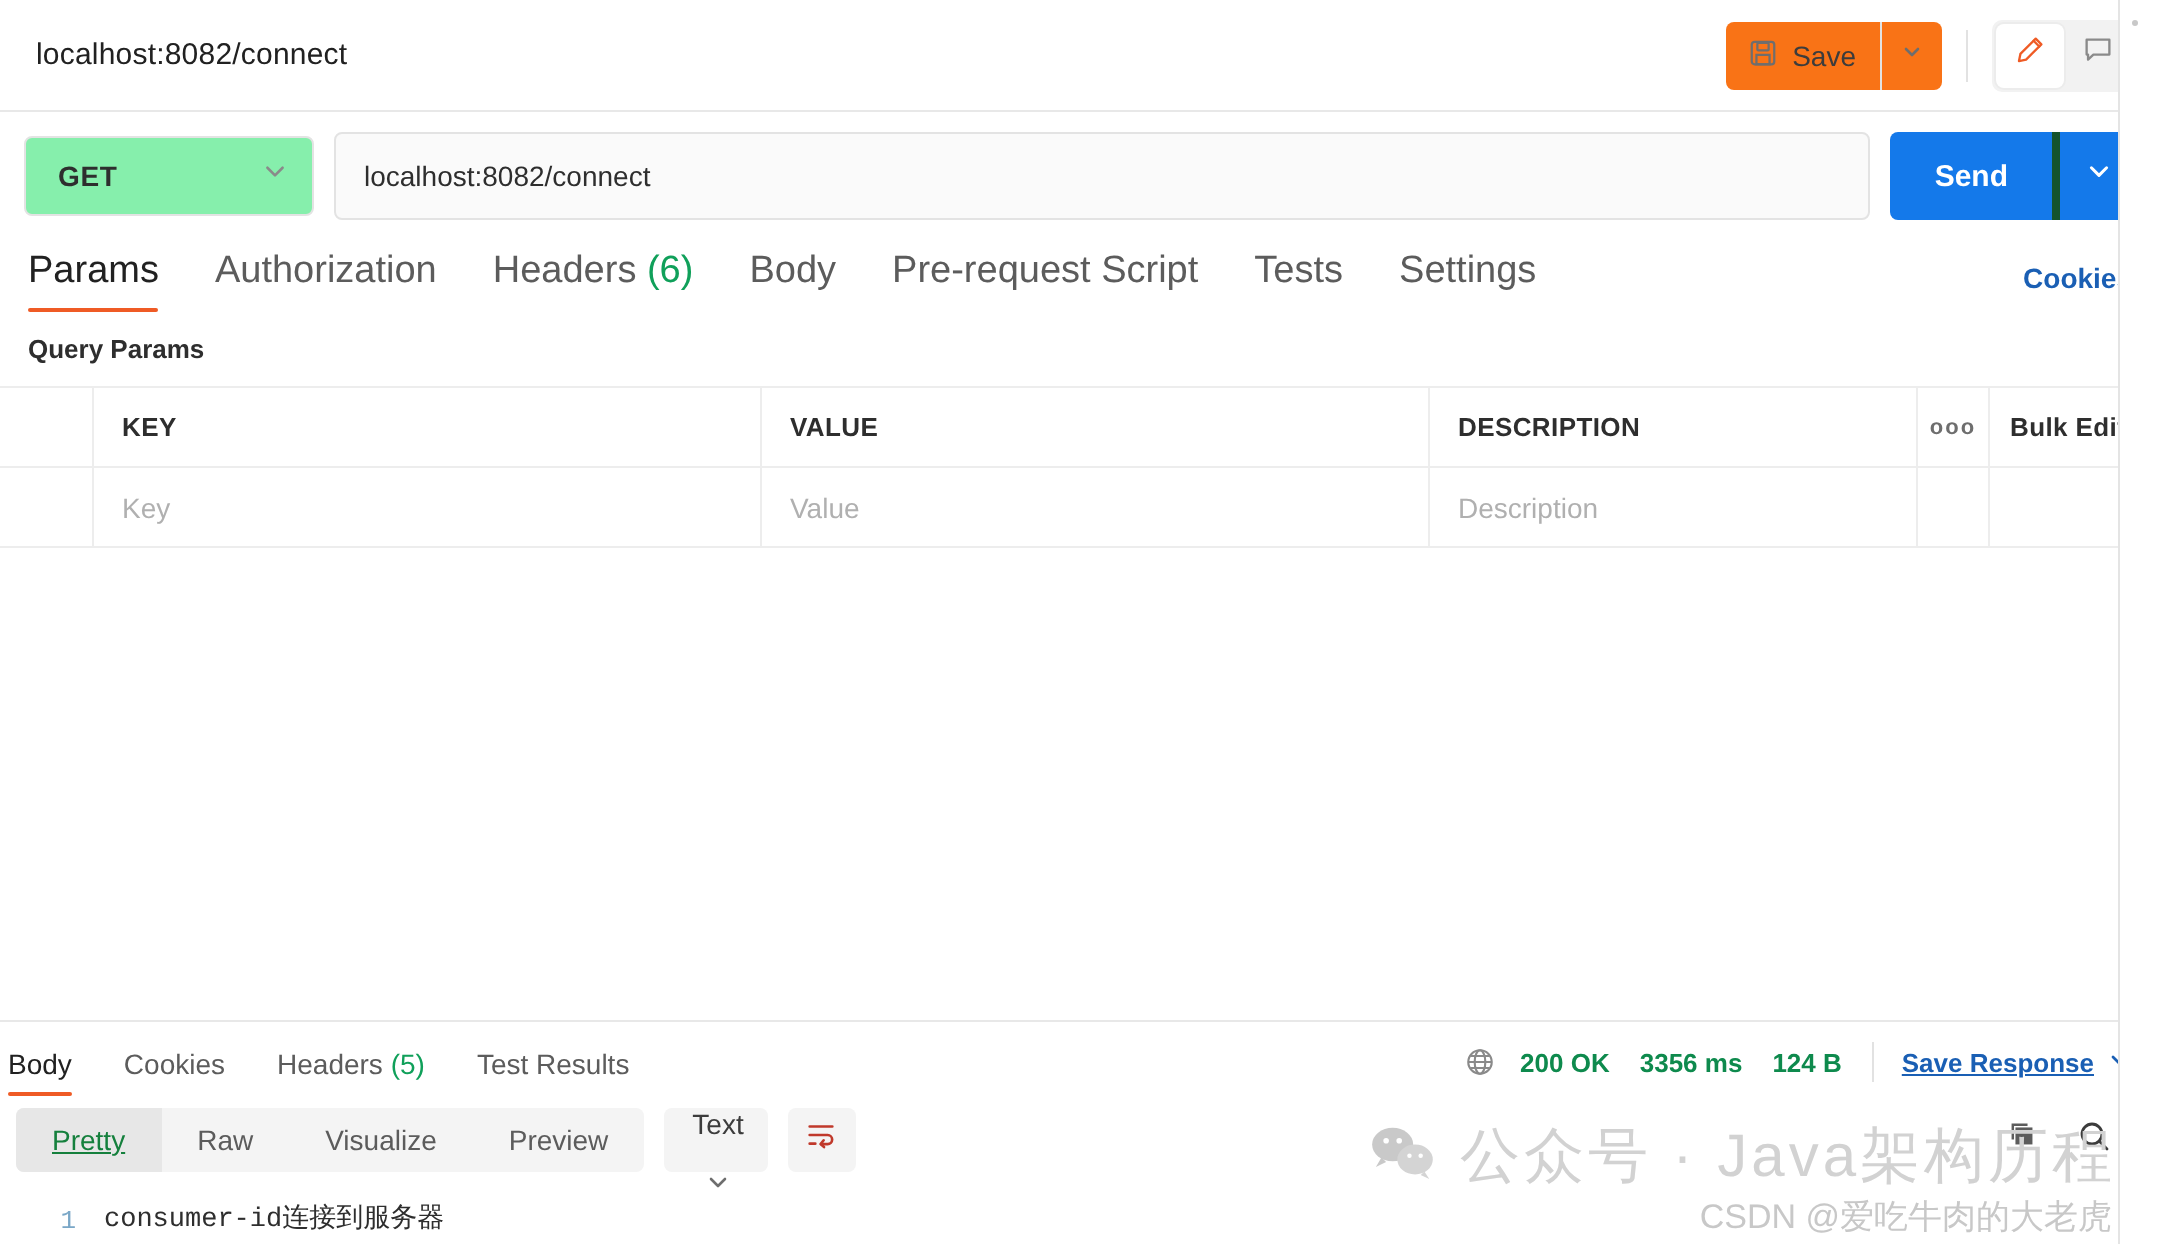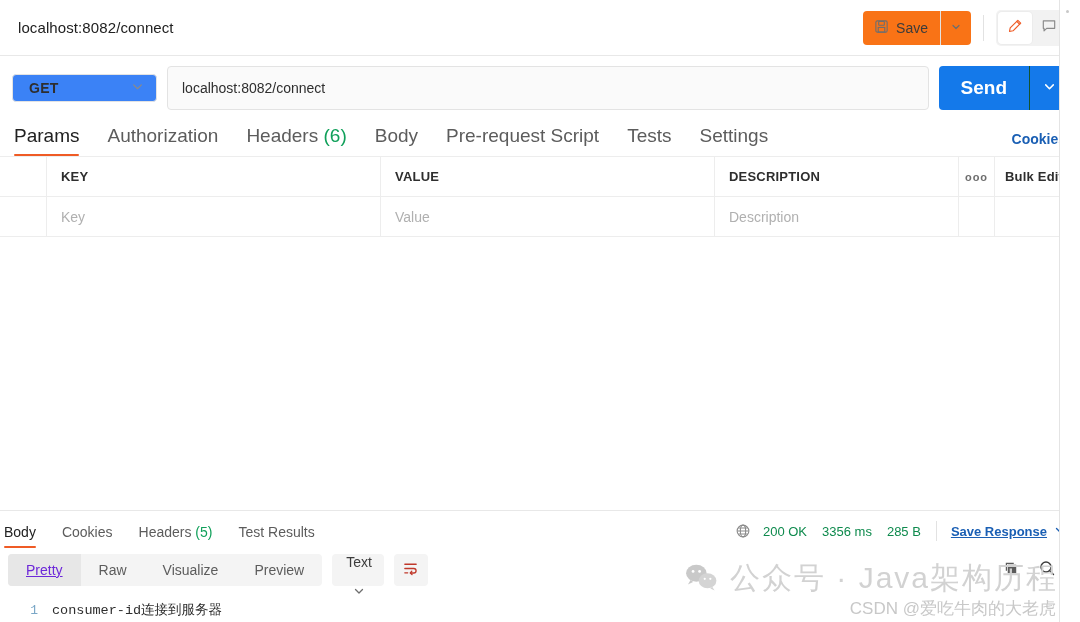--- a/index.html
+++ b/index.html
@@ -62,22 +62,22 @@
   }
   .icon-btn.active { background: #ffffff; box-shadow: 0 0 0 1px #ececec; }
 
   
   .urlbar {
     display: flex; align-items: center;
     padding: 10px 12px 12px 12px;
     gap: 10px; flex-shrink: 0;
   }
   .method-box {
-    width: 145px; height: 28px;
-    background: #3b82f6;
+    width: 145px; height: 40px;
+    background: #86efac;
     border: 1px solid #e3e3e3; border-radius: 4px;
     display: flex; align-items: center;
     padding: 0 12px 0 16px;
     cursor: pointer;
     gap: 12px;
   }
   .method-label { font-size: 14px; font-weight: 700; color: #2e2e2e; letter-spacing: .3px; }
   .method-caret { margin-left: auto; }
   .url-input {
     flex: 1; height: 44px;
@@ -88,22 +88,22 @@
     font-size: 14px; color: #2e2e2e;
     cursor: text;
   }
   .send-group {
     display: flex; align-items: stretch;
     background: #1479ea; border-radius: 4px; height: 44px;
     overflow: hidden;
   }
   .send-btn {
     display: flex; align-items: center; justify-content: center;
-    padding: 0 22px; color: #fff; font-size: 19px; font-weight: 700;
-    cursor: pointer; border-right: 1px solid #14532d;
+    padding: 0 22px; color: #fff; font-size: 15px; font-weight: 700;
+    cursor: pointer; border-right: 4px solid #14532d;
   }
   .send-caret {
     width: 38px; display: flex; align-items: center; justify-content: center;
     cursor: pointer;
   }
 
   
   .req-tabs {
     display: flex; align-items: flex-end;
     padding: 0 14px; height: 34px;
@@ -184,40 +184,40 @@
   .resp-tab.active { color: #212121; }
   .resp-tab.active::after {
     content: ""; position: absolute; left: 0; right: 0; bottom: 0;
     height: 2px; background: #ef5b25; border-radius: 1px;
   }
   .resp-status {
     margin-left: auto; display: flex; align-items: center; gap: 0;
     padding-bottom: 7px;
   }
   .globe { margin-right: 12px; display: flex; align-items: center; }
-  .stat { font-size: 13px; color: #0e8a4d; font-weight: 400; margin-right: 15px; white-space: nowrap; }
+  .stat { font-size: 13px; color: #0e8a4d; font-weight: 700; margin-right: 15px; white-space: nowrap; }
   .stat-sep { width: 1px; height: 20px; background: #e2e2e2; margin: 0 6px 0 0; }
   .save-resp {
     font-size: 13px; color: #1a5fb4; font-weight: 700; cursor: pointer;
     display: flex; align-items: center; gap: 7px; margin-left: 8px; margin-right: 6px; text-decoration: underline;
   }
   .fmt-bar {
     display: flex; align-items: center;
     padding: 6px 12px 6px 8px;
     gap: 10px; flex-shrink: 0;
   }
   .pill-group {
     display: flex; background: #f4f4f4; border-radius: 4px; height: 32px;
     overflow: hidden;
   }
   .pill {
     display: flex; align-items: center; padding: 0 18px;
     font-size: 14px; color: #5c5c5c; cursor: pointer;
   }
-  .pill.active { background: #e7e7e7; color: #6d28d9; text-decoration: underline; }
+  .pill.active { background: #e7e7e7; color: #15803d; text-decoration: underline; }
   .sel-box {
     display: flex; align-items: center; gap: 14px;
     background: #f4f4f4; border-radius: 4px; height: 32px;
     padding: 0 12px 0 14px; cursor: pointer;
     font-size: 14px; color: #3c3c3c; flex-direction: column;
   }
   .wrap-btn {
     width: 34px; height: 32px; background: #f4f4f4; border-radius: 4px;
     display: flex; align-items: center; justify-content: center; cursor: pointer;
   }
@@ -363,20 +363,21 @@
     </div>
     <div class="rtab">
       <span>Tests</span>
     </div>
     <div class="rtab">
       <span>Settings</span>
     </div>
     <div class="cookies-link">Cookies</div>
   </div>
 
+  <div class="qp-label">Query Params</div>
 
   <div class="tbl">
     <div class="tbl-row">
       <div class="cb-col"></div>
       <div class="th col-key">KEY</div>
       <div class="th col-value">VALUE</div>
       <div class="th col-desc">DESCRIPTION</div>
       <div class="th col-dots">ooo</div>
       <div class="th col-bulk">Bulk Edit</div>
     </div>
@@ -413,21 +414,21 @@
       <div class="resp-status">
         <span class="globe">
           <svg width="16" height="16" viewBox="0 0 18 18" fill="none" stroke="#8a8a8a" stroke-width="1.2">
             <circle cx="9" cy="9" r="6.6"></circle>
             <ellipse cx="9" cy="9" rx="3" ry="6.6"></ellipse>
             <path d="M2.6 9h12.8M3.6 5.6h10.8M3.6 12.4h10.8"></path>
           </svg>
         </span>
         <span class="stat">200 OK</span>
         <span class="stat">3356 ms</span>
-        <span class="stat">285 B</span>
+        <span class="stat">124 B</span>
         <span class="stat-sep"></span>
         <span class="save-resp">
           <span>Save Response</span>
           <span>
             <svg width="12" height="12" viewBox="0 0 12 12" fill="none" stroke="#1a5fb4" stroke-width="1.4" stroke-linecap="round" stroke-linejoin="round">
               <path d="M2.5 4.5L6 8L9.5 4.5"></path>
             </svg>
           </span>
         </span>
       </div>

